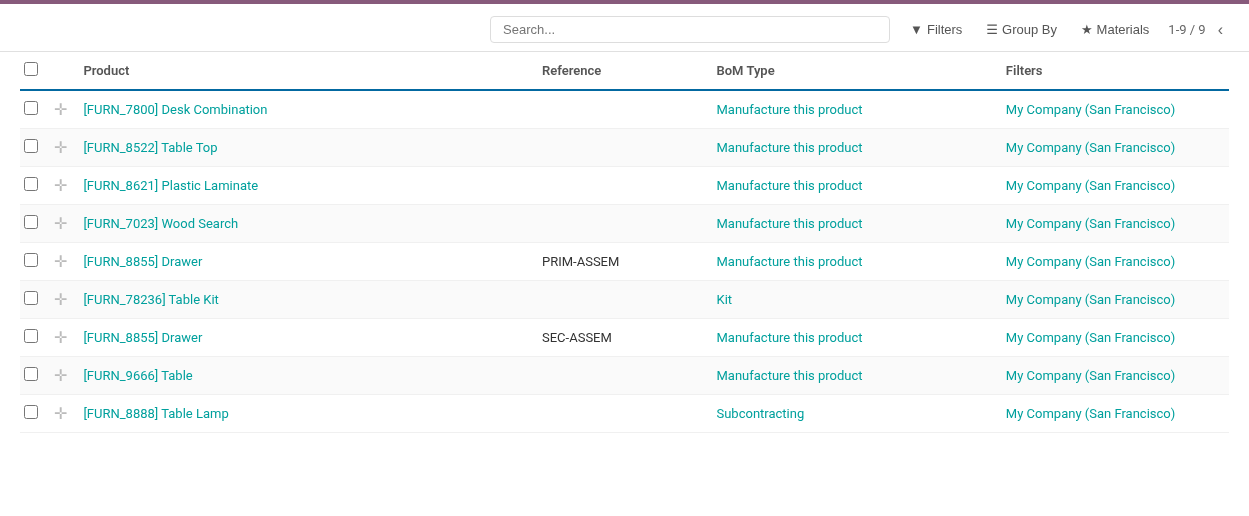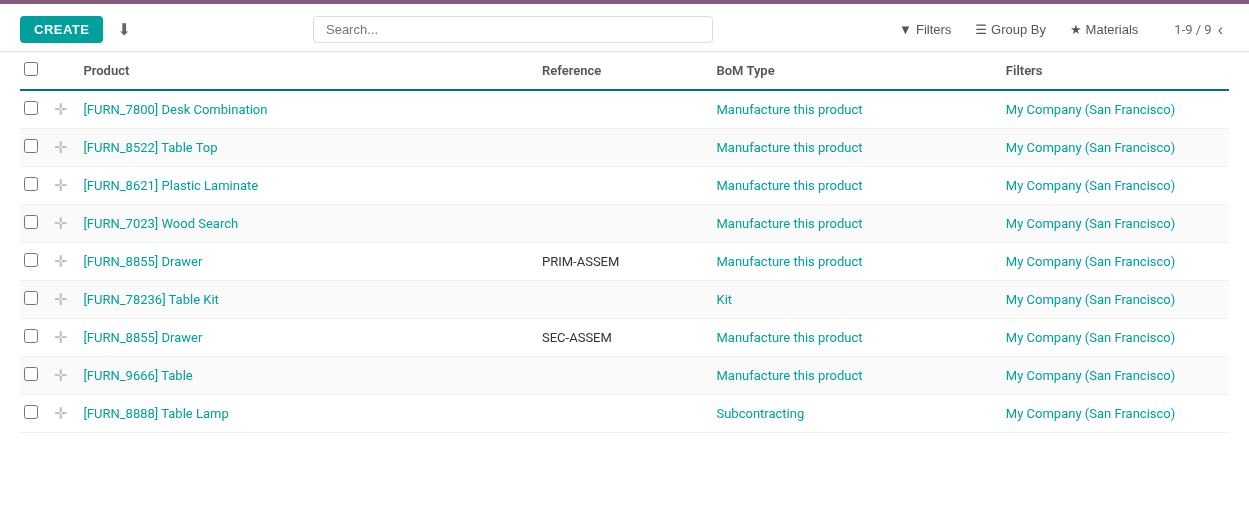--- a/index.html
+++ b/index.html
@@ -52,21 +52,21 @@
       border: none;
       cursor: pointer;
       color: #666;
       font-size: 16px;
       padding: 4px 6px;
     }
 
     .toolbar-center {
       flex: 1;
       display: flex;
-      justify-content: center;
+      justify-content: flex-end;
     }
 
     .search-box {
       width: 400px;
       max-width: 500px;
       padding: 5px 12px;
       border: 1px solid #ddd;
       border-radius: 4px;
       font-size: 13px;
       color: #555;
@@ -88,22 +88,22 @@
       padding: 5px 10px;
       border-radius: 4px;
       display: flex;
       align-items: center;
       gap: 4px;
     }
 
     .pagination {
       display: flex;
       align-items: center;
-      gap: 0;
-      margin-left: 22px;
+      gap: 6px;
+      margin-left: 5px;
       color: #666;
       font-size: 13px;
     }
 
     .pag-btn {
       background: none;
       border: none;
       cursor: pointer;
       color: #666;
       padding: 2px 6px;
@@ -183,26 +183,20 @@
     .col-bom { width: 25%; }
     .col-company { width: 20%; }
   </style>
 </head>
 <body>
 
 <div class="top-bar"></div>
 
 <div class="page-header">
   <div class="toolbar">
-    <div class="toolbar-left">
-      <button class="btn-create">CREATE</button>
-      <button class="btn-icon" title="Download">
-        <span>⬇</span>
-      </button>
-    </div>
 
     <div class="toolbar-center">
       <input class="search-box" type="text" placeholder="Search..." style="">
     </div>
 
     <div class="toolbar-right">
       <button class="filter-btn">
         <span>▼</span>
         <span>Filters</span>
       </button>

